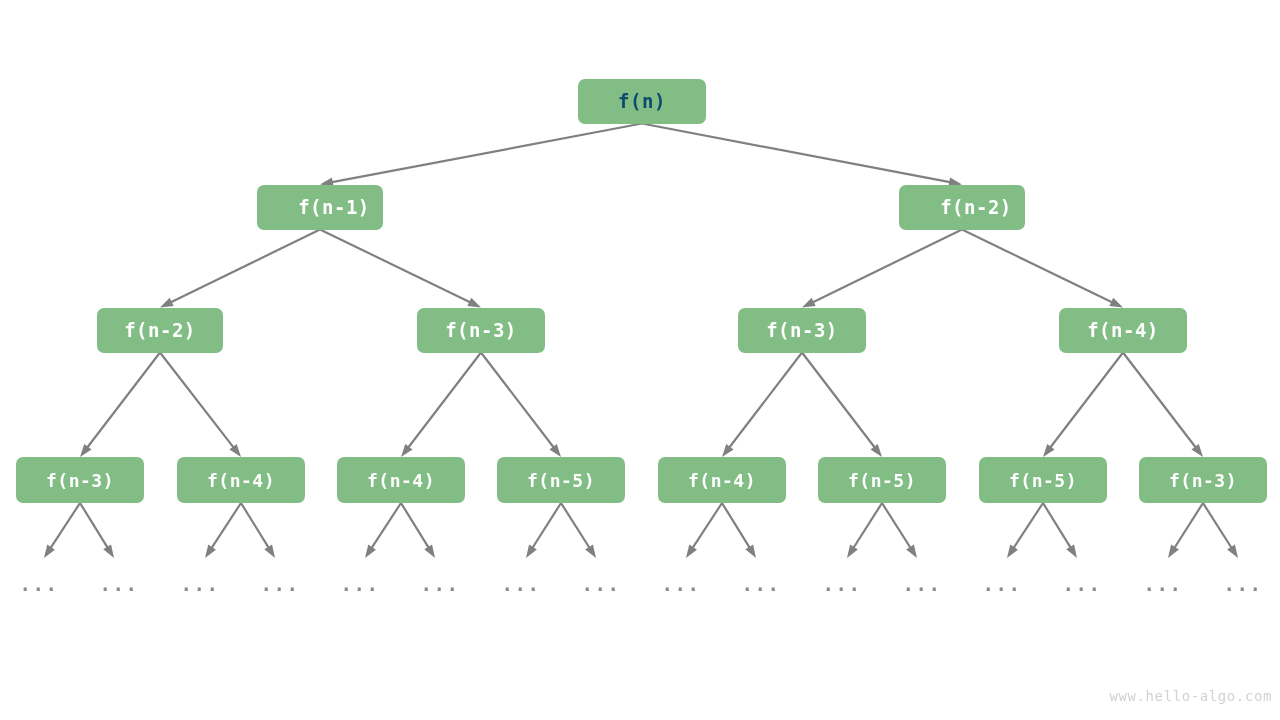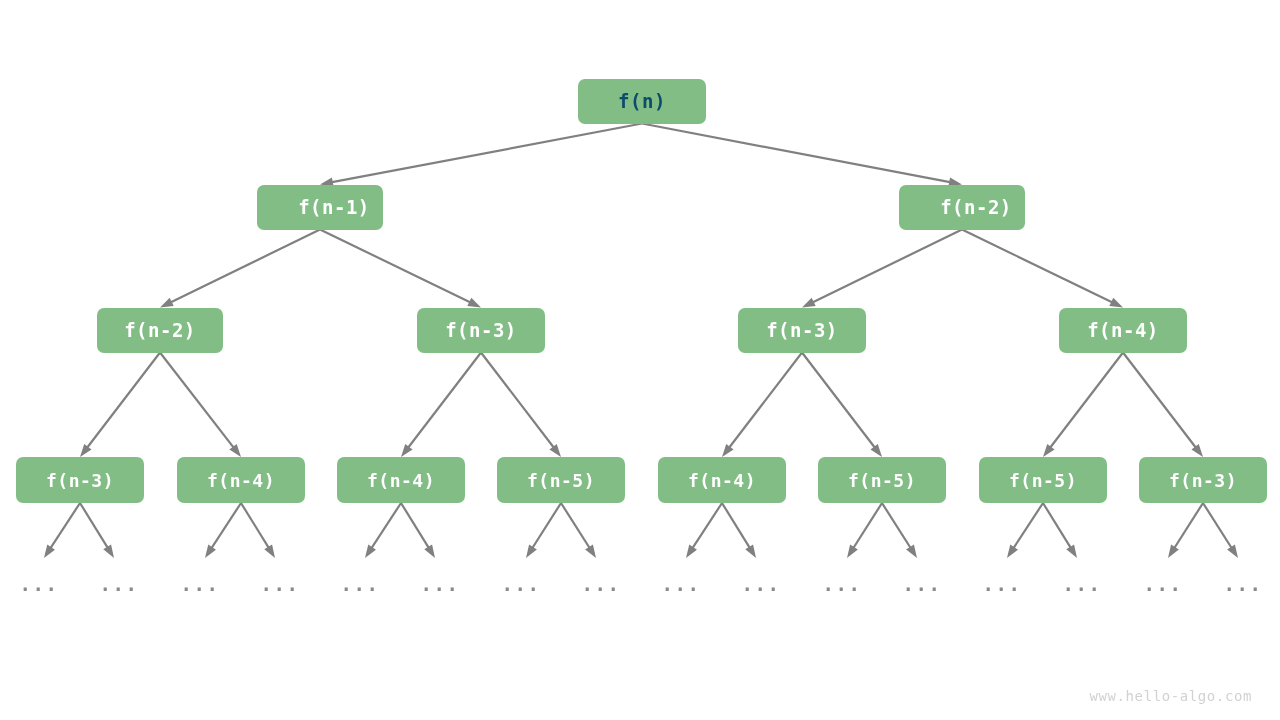--- a/index.html
+++ b/index.html
@@ -49,21 +49,21 @@
     color: #8a8a8a;
     font-family: "DejaVu Sans Mono", "Liberation Mono", monospace;
     font-size: 19px;
     font-weight: bold;
     letter-spacing: 1.5px;
     text-align: center;
     user-select: none;
   }
   #watermark {
     position: absolute;
-    right: 28px;
+    right: 8px;
     bottom: 16px;
     color: #d2d2d2;
     font-family: "DejaVu Sans Mono", "Liberation Mono", monospace;
     font-size: 14px;
     letter-spacing: 0.6px;
     user-select: none;
   }
 </style>
 </head>
 <body>

